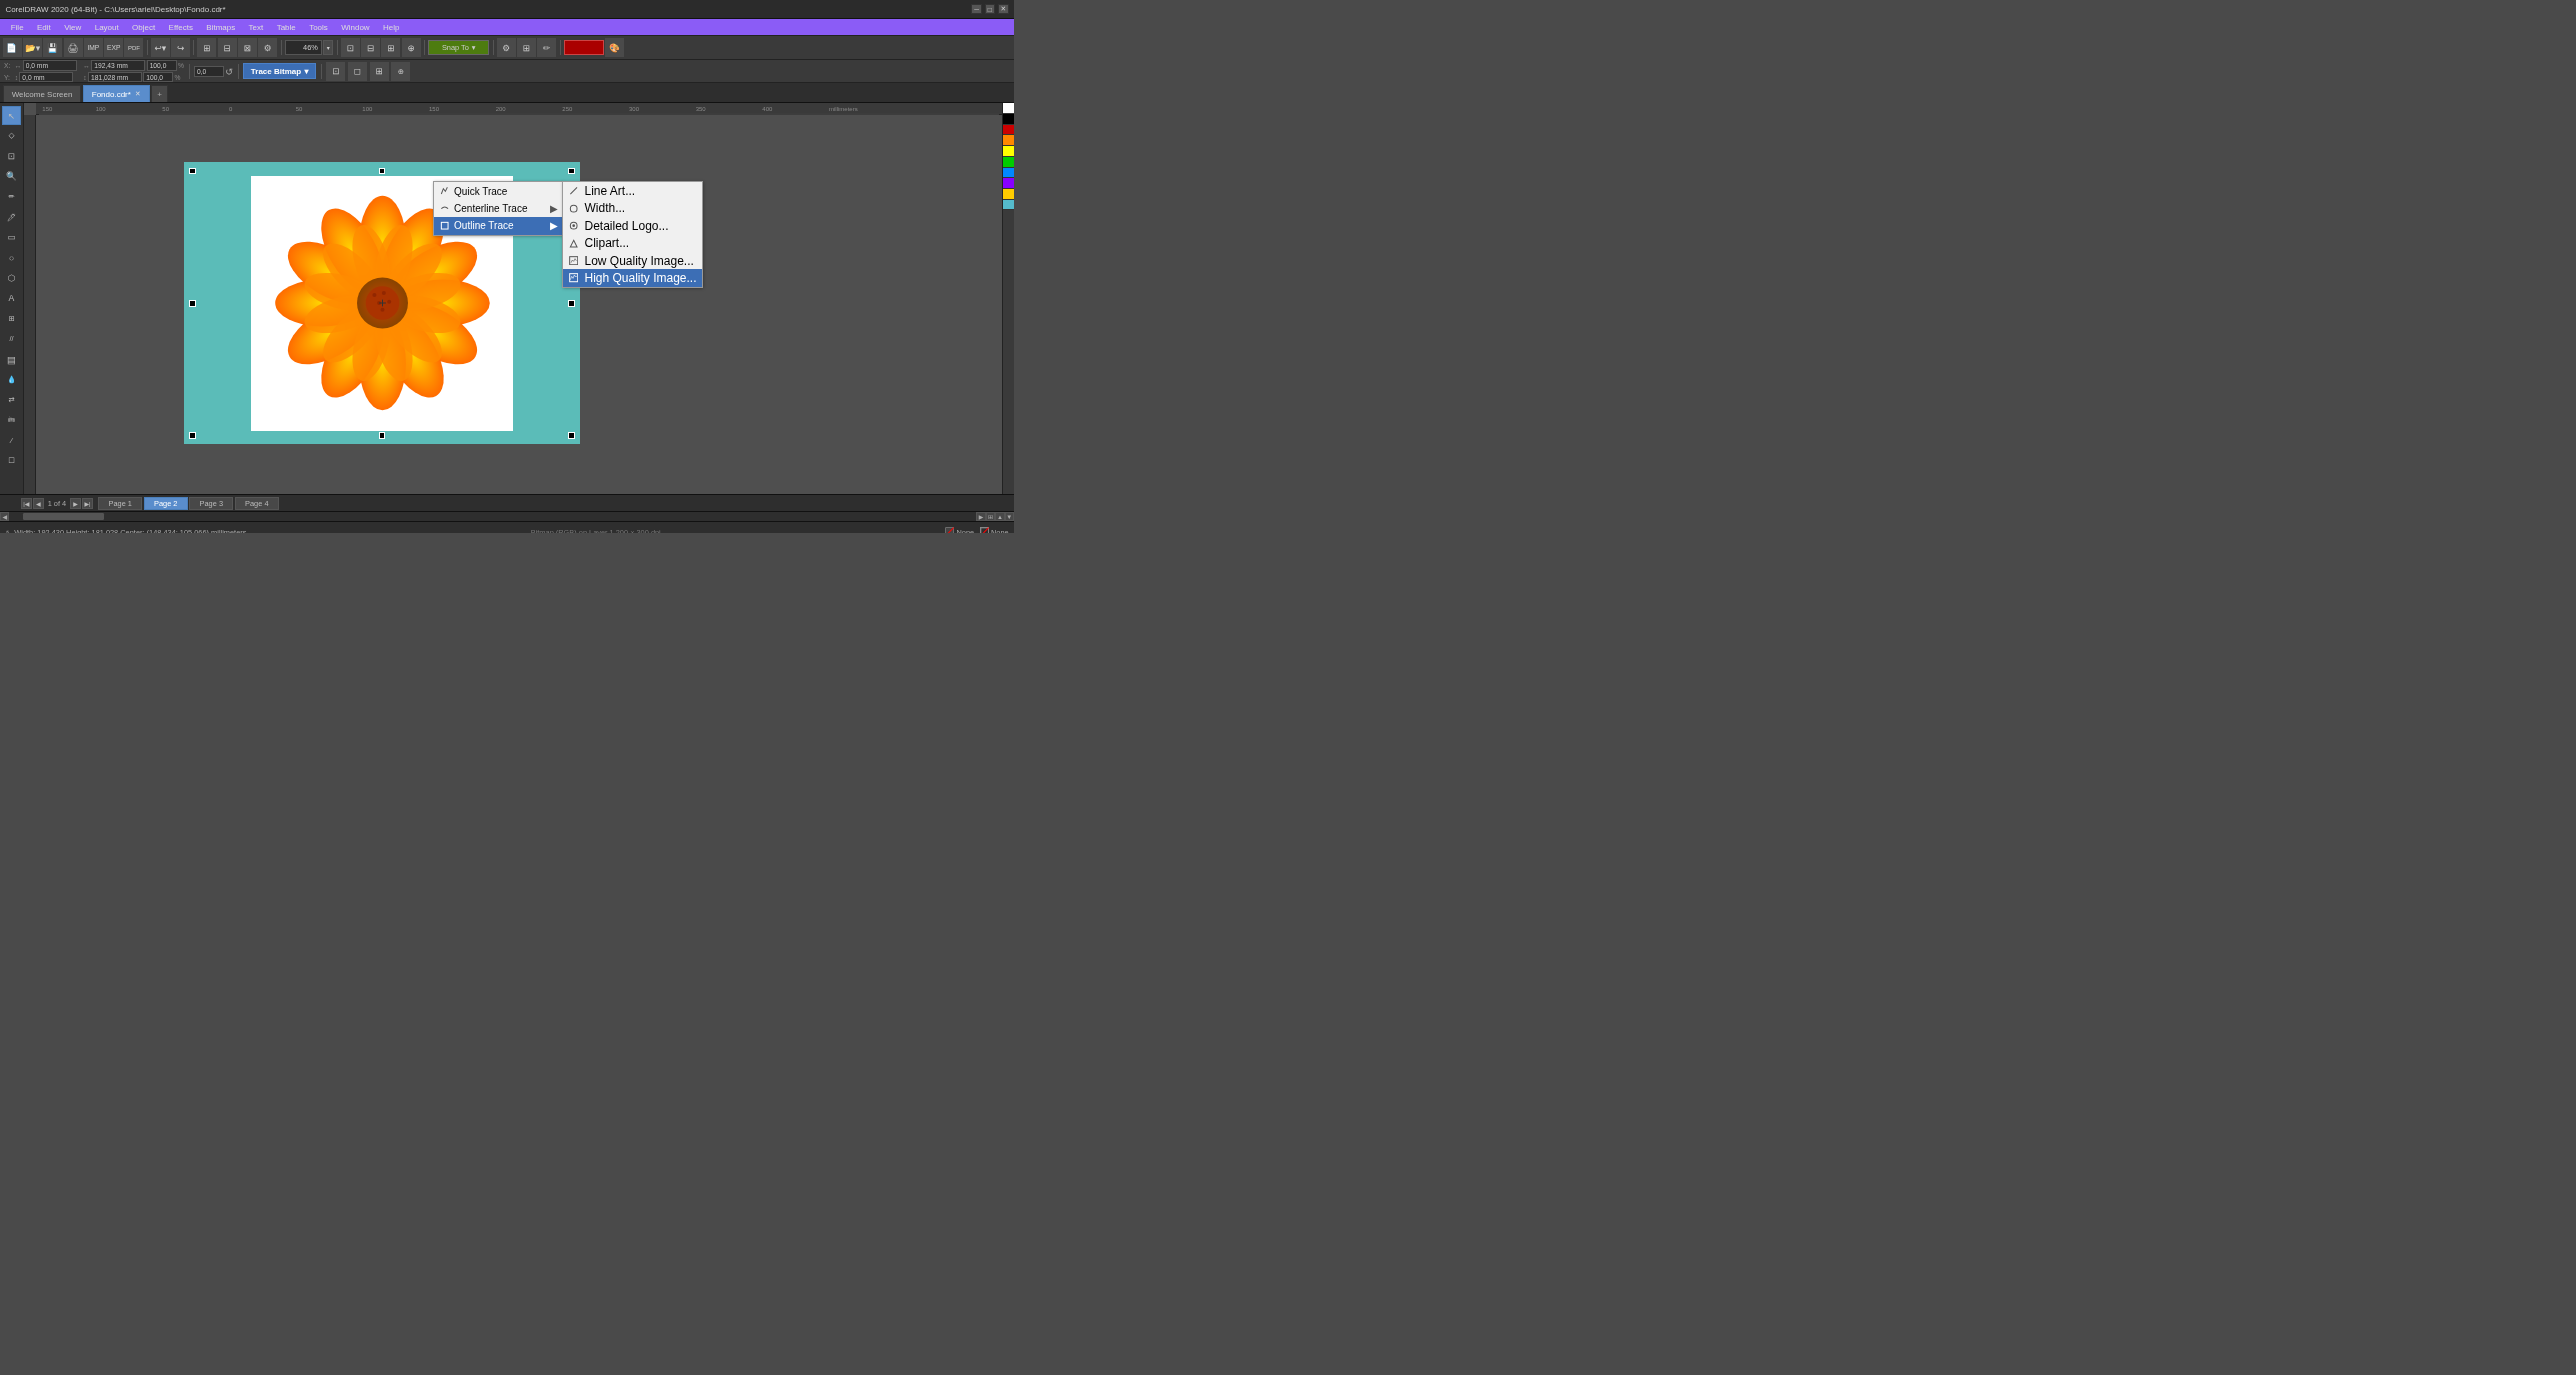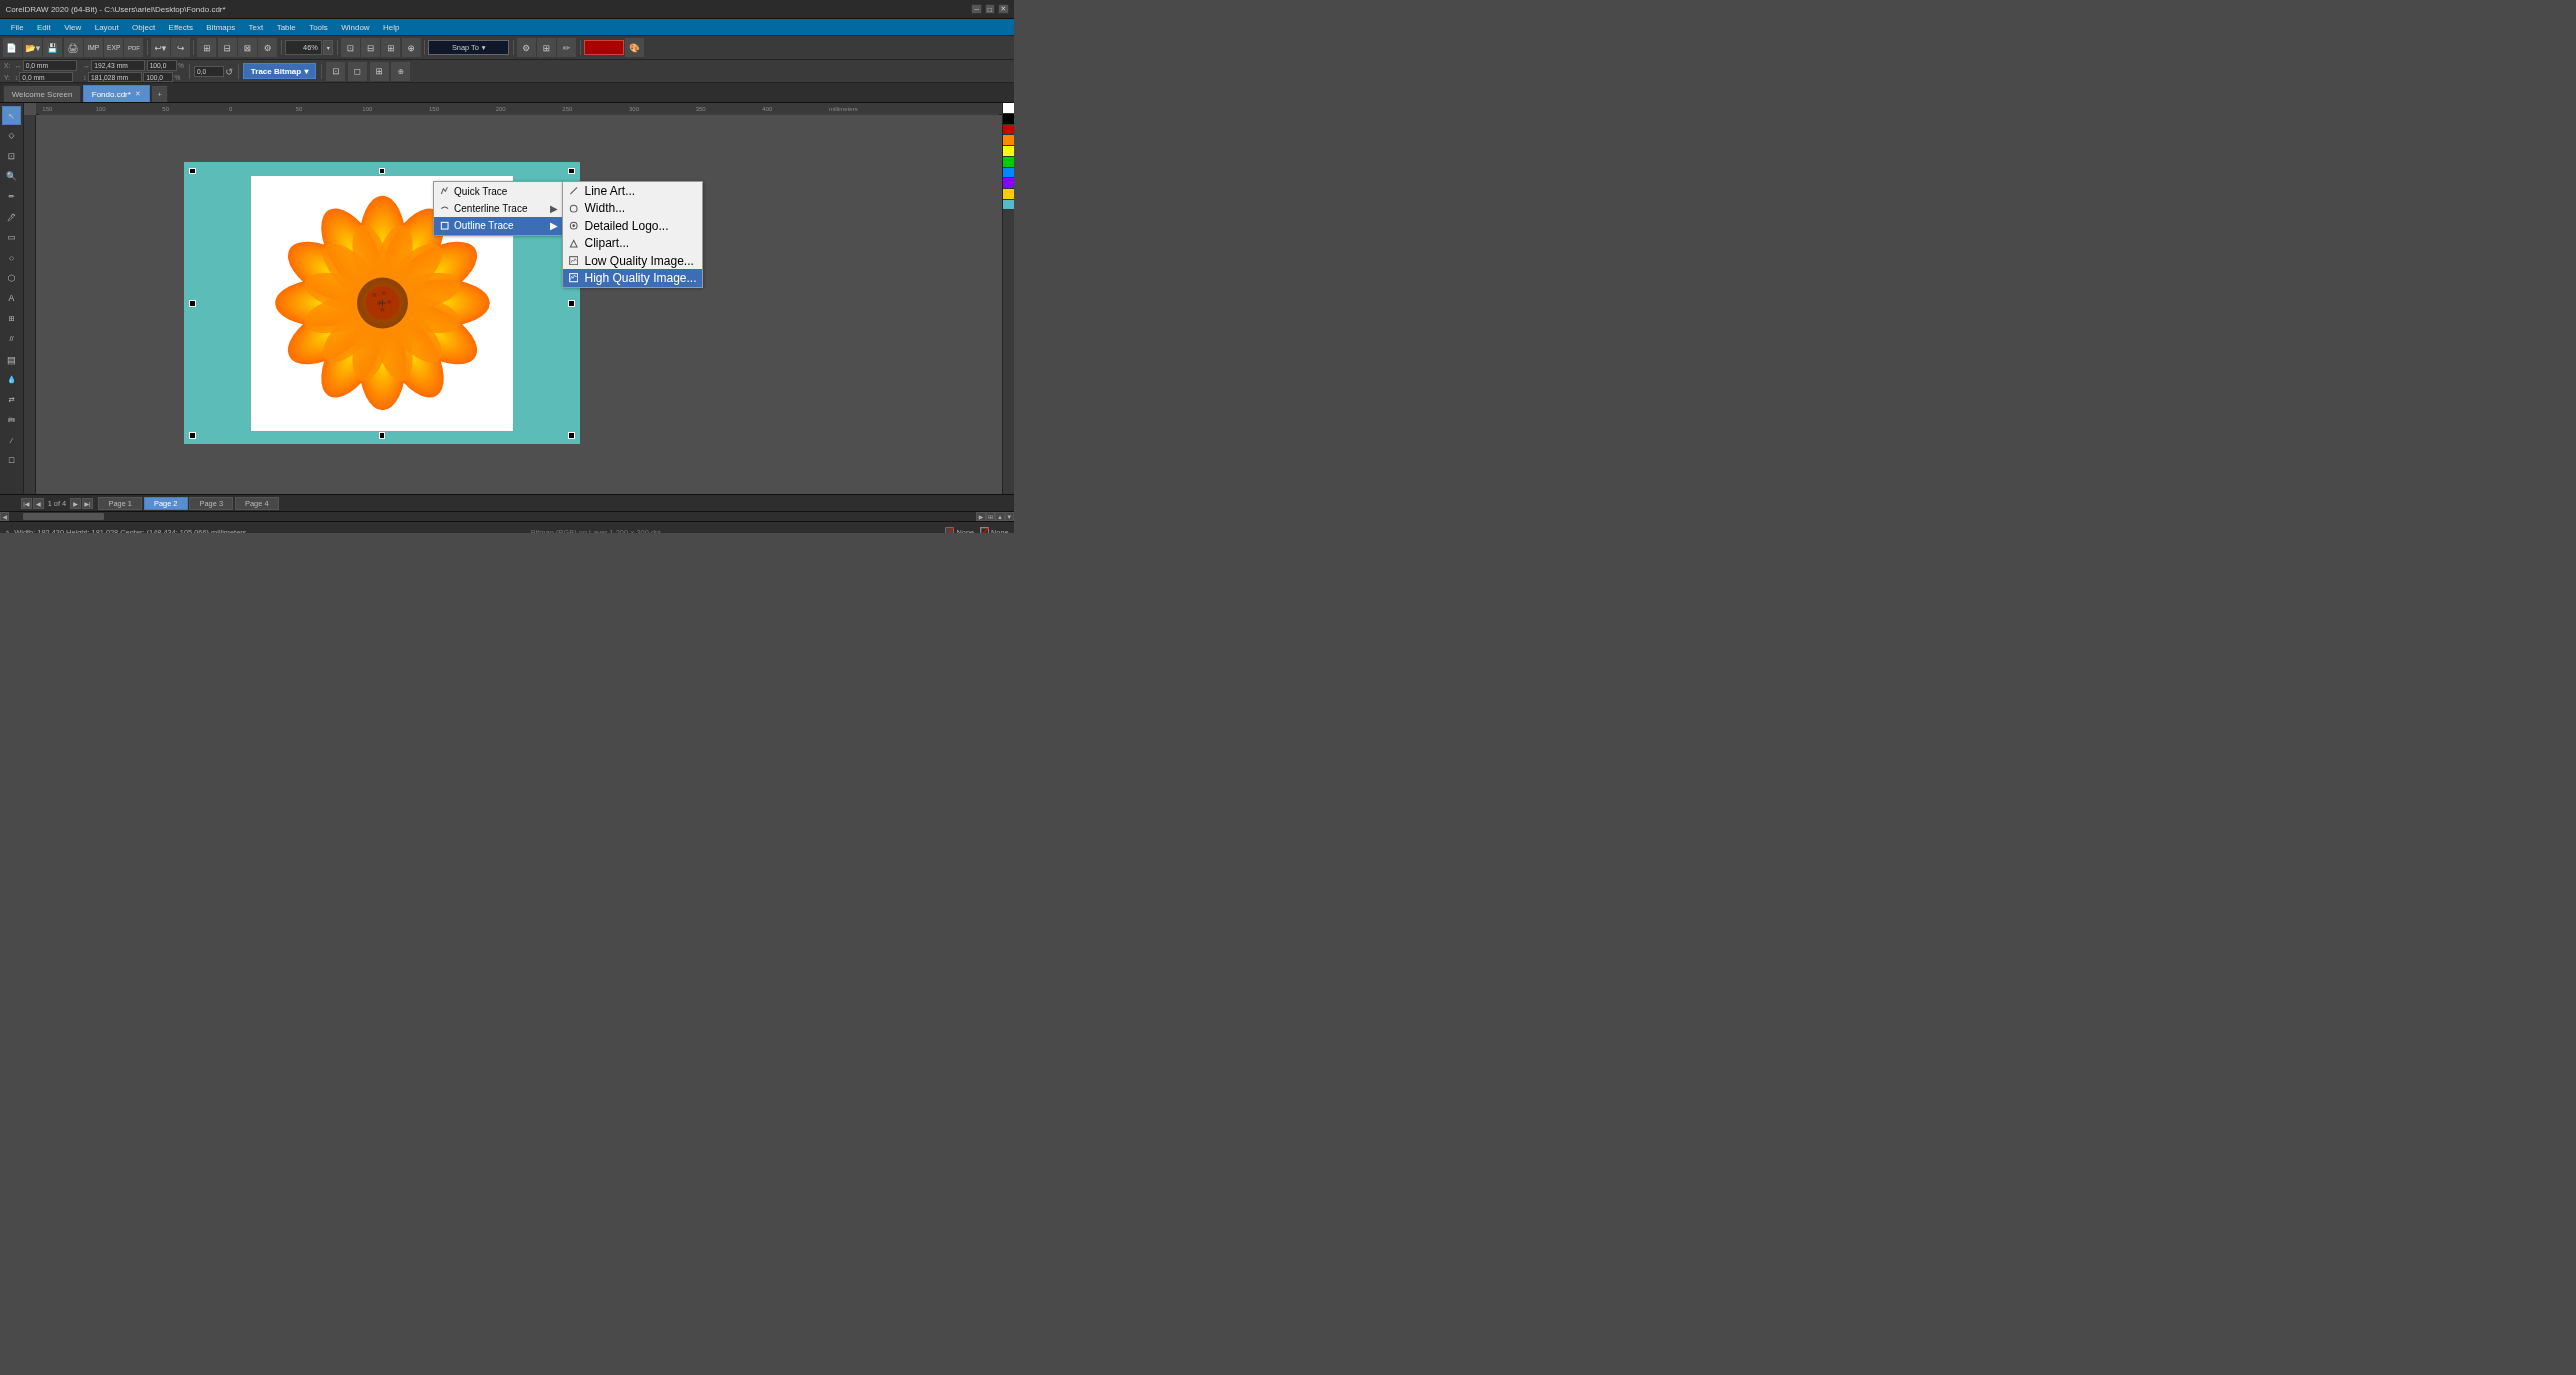--- a/index.html
+++ b/index.html
@@ -41,21 +41,21 @@
       align-items: center;
       justify-content: center;
       cursor: pointer;
       font-size: 6.7px;
       color: #ccc;
     }
 
     
     .menu-bar {
       height: 17.4px;
-      background: #0369a1;
+      background: #8b5cf6;
       display: flex;
       align-items: center;
       padding: 0 4px;
       border-bottom: 0.7px solid #222;
     }
     .menu-item {
       padding: 2px 6.7px;
       cursor: pointer;
       color: #ddd;
       font-size: 8px;
@@ -410,25 +410,25 @@
       color: #ccc;
       font-size: 6.7px;
       padding: 0 2px;
     }
 
     
     .snap-btn {
       display: flex;
       align-items: center;
       gap: 2.7px;
-      background: #0f172a;
+      background: #4d7c0f;
       border: 0.7px solid #666;
       color: #ccc;
       height: 14.8px;
-      padding: 0 23px;
+      padding: 0 13px;
       cursor: pointer;
       font-size: 7.4px;
     }
 
     
     .zoom-control {
       display: flex;
       align-items: center;
       gap: 1.3px;
     }

